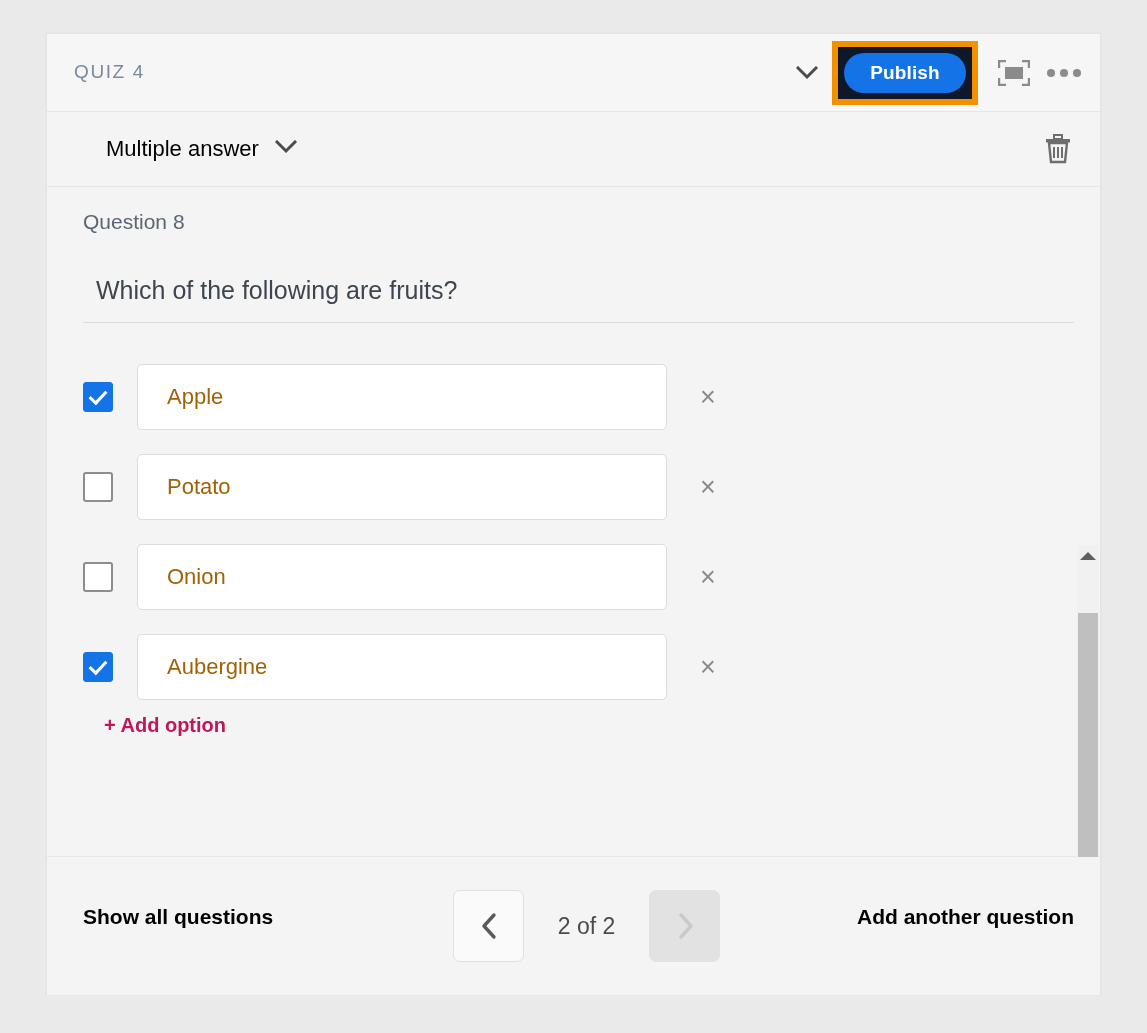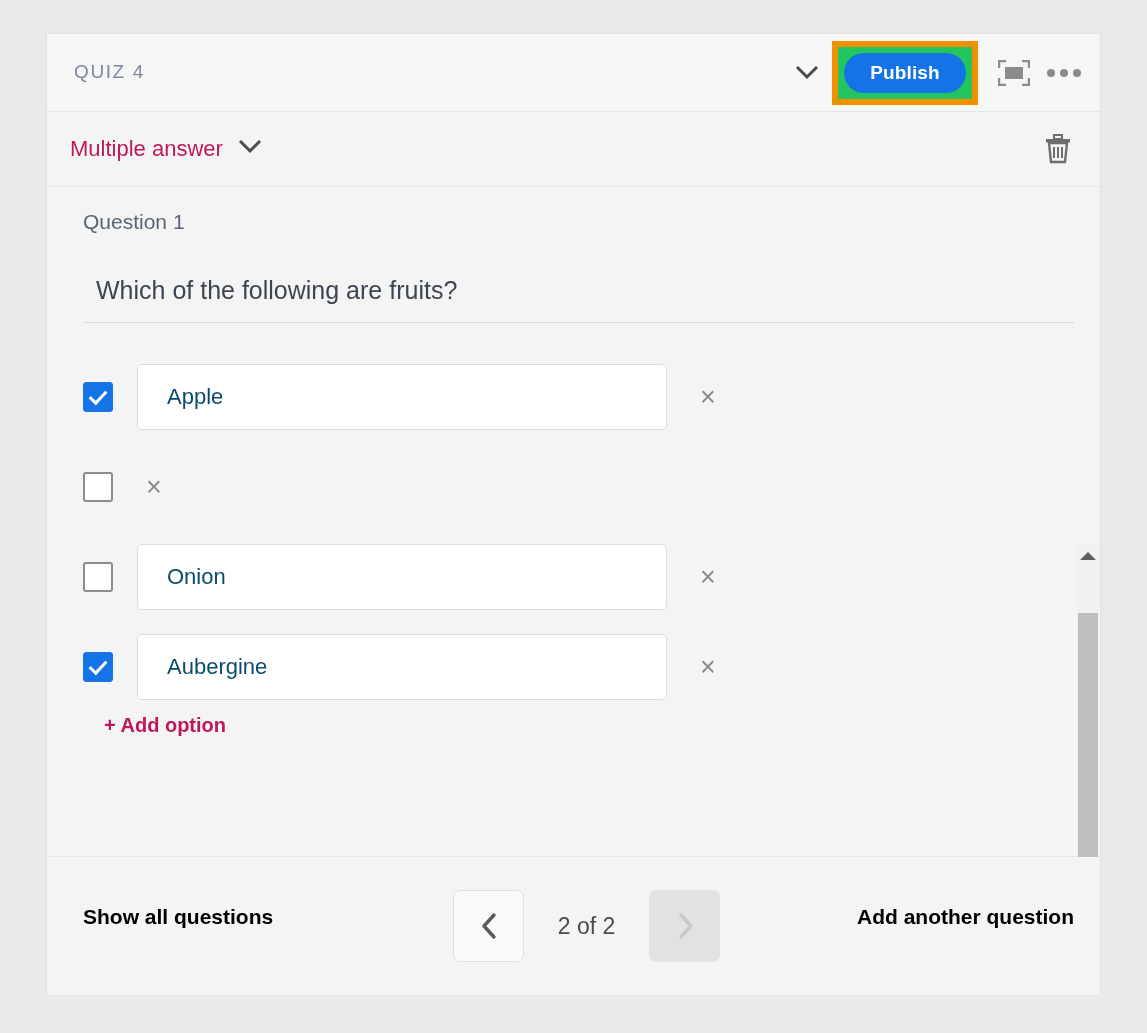--- a/index.html
+++ b/index.html
@@ -59,21 +59,21 @@
     display: flex;
     align-items: center;
     justify-content: center;
     margin-right: 4px;
   }
   .publish-wrap {
     position: relative;
     width: 146px;
     height: 64px;
     border: 6px solid #f29100;
-    background: #22c55e;
+    background: #0f172a;
     box-sizing: border-box;
     display: flex;
     align-items: center;
     justify-content: center;
     margin-right: 14px;
   }
   .publish-btn {
     width: 122px;
     height: 40px;
     background: #1473e6;
@@ -121,21 +121,22 @@
     left: 23px;
     top: 0;
     height: 74px;
     display: flex;
     align-items: center;
     gap: 16px;
     cursor: pointer;
   }
   .type-label {
     font-size: 22px;
-    color: #be185d;
+    color: #000000;
+    margin-left: 36px;
   }
   .trash-btn {
     position: absolute;
     right: 22px;
     top: 17px;
     width: 40px;
     height: 40px;
     display: flex;
     align-items: center;
     justify-content: center;
@@ -217,21 +218,21 @@
   }
   .opt-input {
     width: 530px;
     height: 66px;
     margin-left: 24px;
     background: #ffffff;
     border: 1px solid #dcdcdc;
     border-radius: 5px;
     box-sizing: border-box;
     font-size: 22px;
-    color: #0c4a6e;
+    color: #a16207;
     padding: 0 0 0 29px;
     font-family: "Liberation Sans", sans-serif;
     outline: none;
   }
   .opt-remove {
     width: 38px;
     height: 38px;
     margin-left: 22px;
     display: flex;
     align-items: center;
@@ -395,34 +396,35 @@
         <rect x="3" y="6" width="24" height="3.4" fill="#6e6e6e"></rect>
         <path d="M6 10 L24 10 L22 29 L8 29 Z" fill="none" stroke="#6e6e6e" stroke-width="2.4"></path>
         <rect x="10" y="14" width="2" height="11" fill="#6e6e6e"></rect>
         <rect x="14" y="14" width="2" height="11" fill="#6e6e6e"></rect>
         <rect x="18" y="14" width="2" height="11" fill="#6e6e6e"></rect>
       </svg>
     </div>
   </div>
 
   <div class="qbody">
-    <div class="q-number">Question 1</div>
+    <div class="q-number">Question 8</div>
     <div class="q-text">Which of the following are fruits?</div>
     <div class="q-underline"></div>
 
     <div class="options">
 
       <div class="option-row">
         <div class="cb on"></div>
         <input class="opt-input" type="text" value="Apple" style="">
         <div class="opt-remove">×</div>
       </div>
 
       <div class="option-row">
         <div class="cb off"></div>
+        <input class="opt-input" type="text" value="Potato" style="">
         <div class="opt-remove">×</div>
       </div>
 
       <div class="option-row">
         <div class="cb off"></div>
         <input class="opt-input" type="text" value="Onion" style="">
         <div class="opt-remove">×</div>
       </div>
 
       <div class="option-row">

